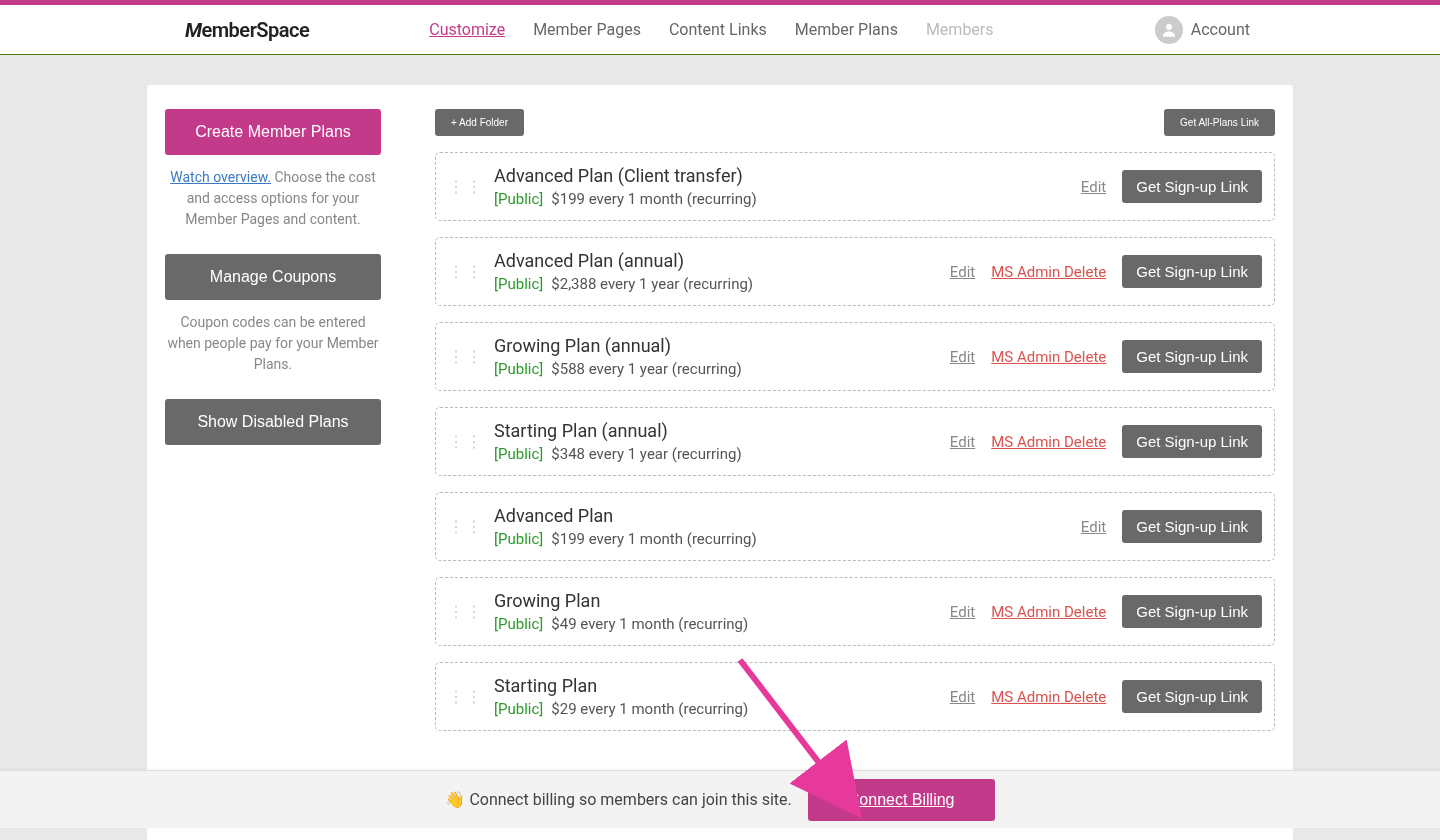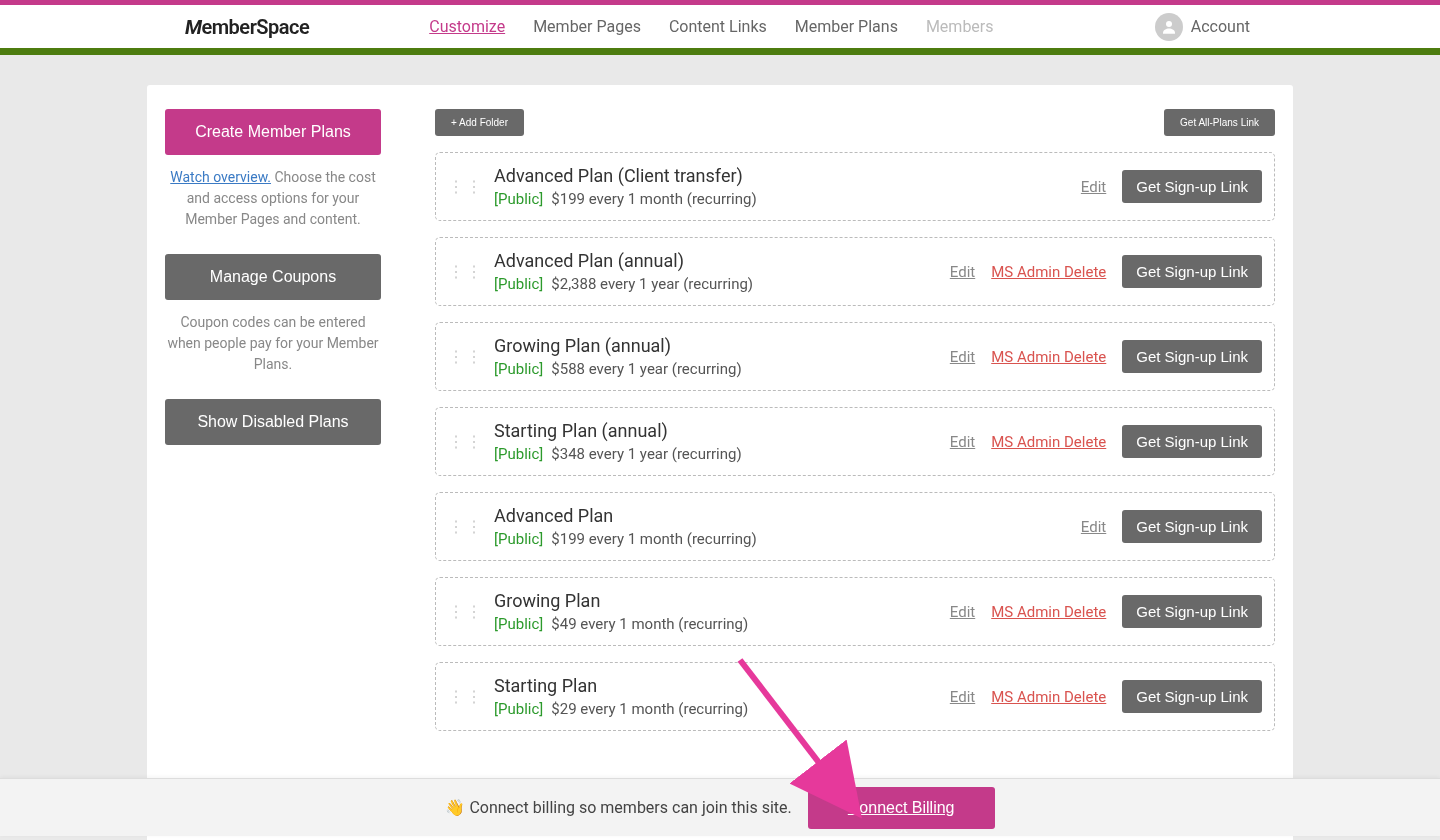--- a/index.html
+++ b/index.html
@@ -16,21 +16,21 @@
       height: 5px;
       background: #c43a8a;
       width: 100%;
     }
     .header {
       background: #fff;
       height: 50px;
       display: flex;
       align-items: center;
       padding: 0 40px;
-      border-bottom: 7px solid #4d7c0f;
+      border-bottom: 1px solid #4d7c0f;
     }
     .logo {
       margin-left: 145px;
       font-size: 20px;
       font-weight: 600;
       color: #222;
       letter-spacing: -0.5px;
     }
     .logo .m1 { font-style: italic; font-weight: 700;}
     .nav {
@@ -179,21 +179,21 @@
       border: none;
       border-radius: 3px;
       padding: 8px 14px;
       font-size: 15px;
       cursor: pointer;
       white-space: nowrap;
     }
 
     .footer-bar {
       position: absolute;
-      bottom: 4px;
+      bottom: 12px;
       left: 0;
       right: 0;
       height: 58px;
       background: #f3f3f3;
       border-top: 1px solid #ddd;
       display: flex;
       align-items: center;
       justify-content: center;
       gap: 16px;
       box-shadow: 0 -1px 4px rgba(0,0,0,0.05);

